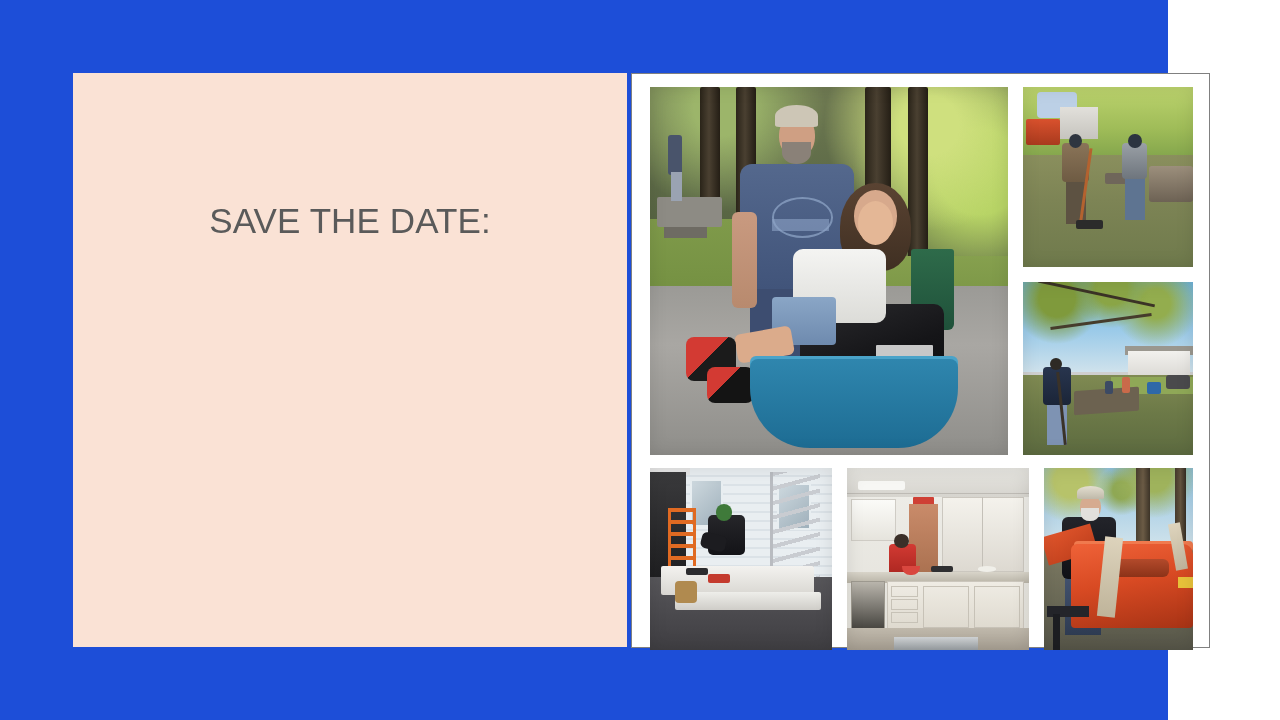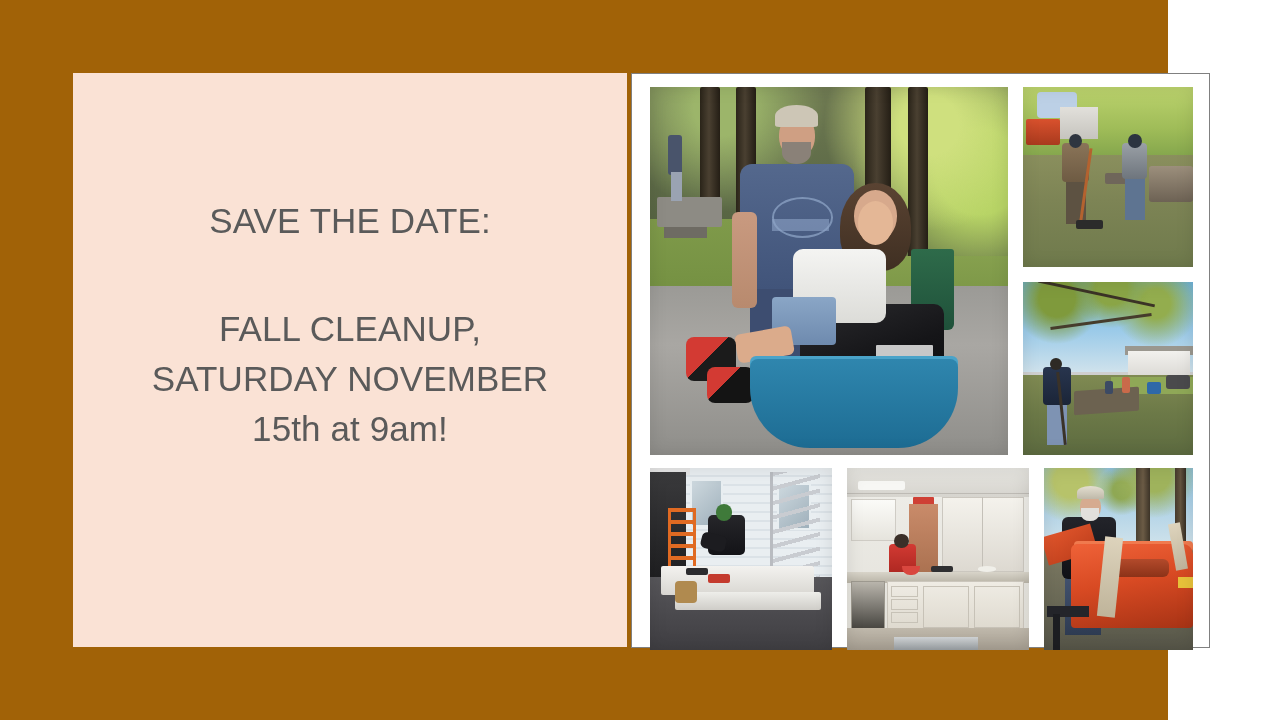--- a/index.html
+++ b/index.html
@@ -11,21 +11,21 @@
   body {
     width: 1280px;
     height: 720px;
     overflow: hidden;
     font-family: "Liberation Sans", sans-serif;
   }
   .slide {
     position: relative;
     width: 1168px;
     height: 720px;
-    background: #a16207;
+    background: #1d4ed8;
   }
 
   
   .text-panel {
     position: absolute;
     left: 73px;
     top: 73px;
     width: 554px;
     height: 574px;
     background: #fae2d5;
@@ -349,21 +349,20 @@
   }
 </style>
 </head>
 <body>
 
 <div class="slide">
 
   <div class="text-panel">
     <div class="headline">
       <span class="line-1">SAVE THE DATE:</span>
-      <span class="line-2">FALL CLEANUP, SATURDAY NOVEMBER 15th at 9am!</span>
     </div>
   </div>
 
   <div class="collage-frame">
     <div class="collage-inner">
 
       <div class="photo p1">
         <div class="scene">
           <div class="layer p1-sky"></div>
           <div class="layer p1-trunk" style="left:14%"></div>

